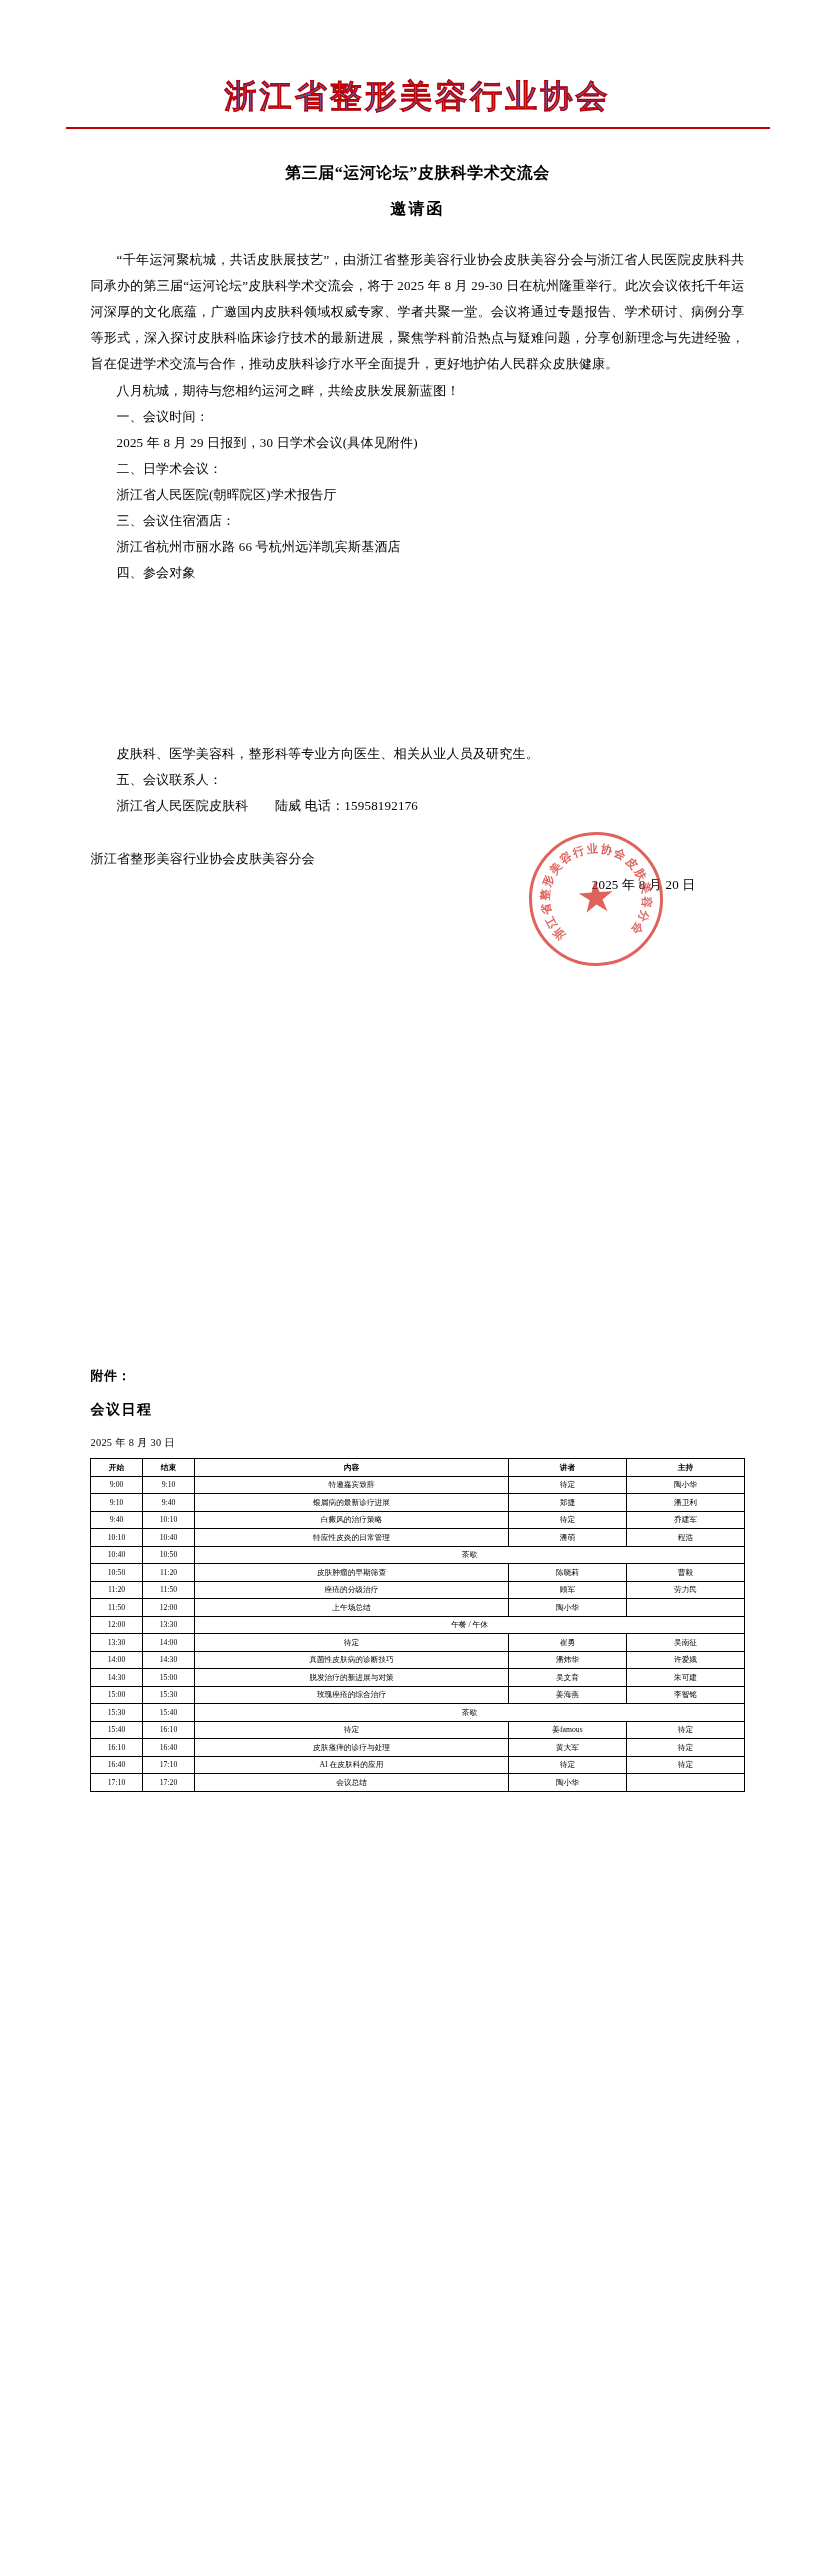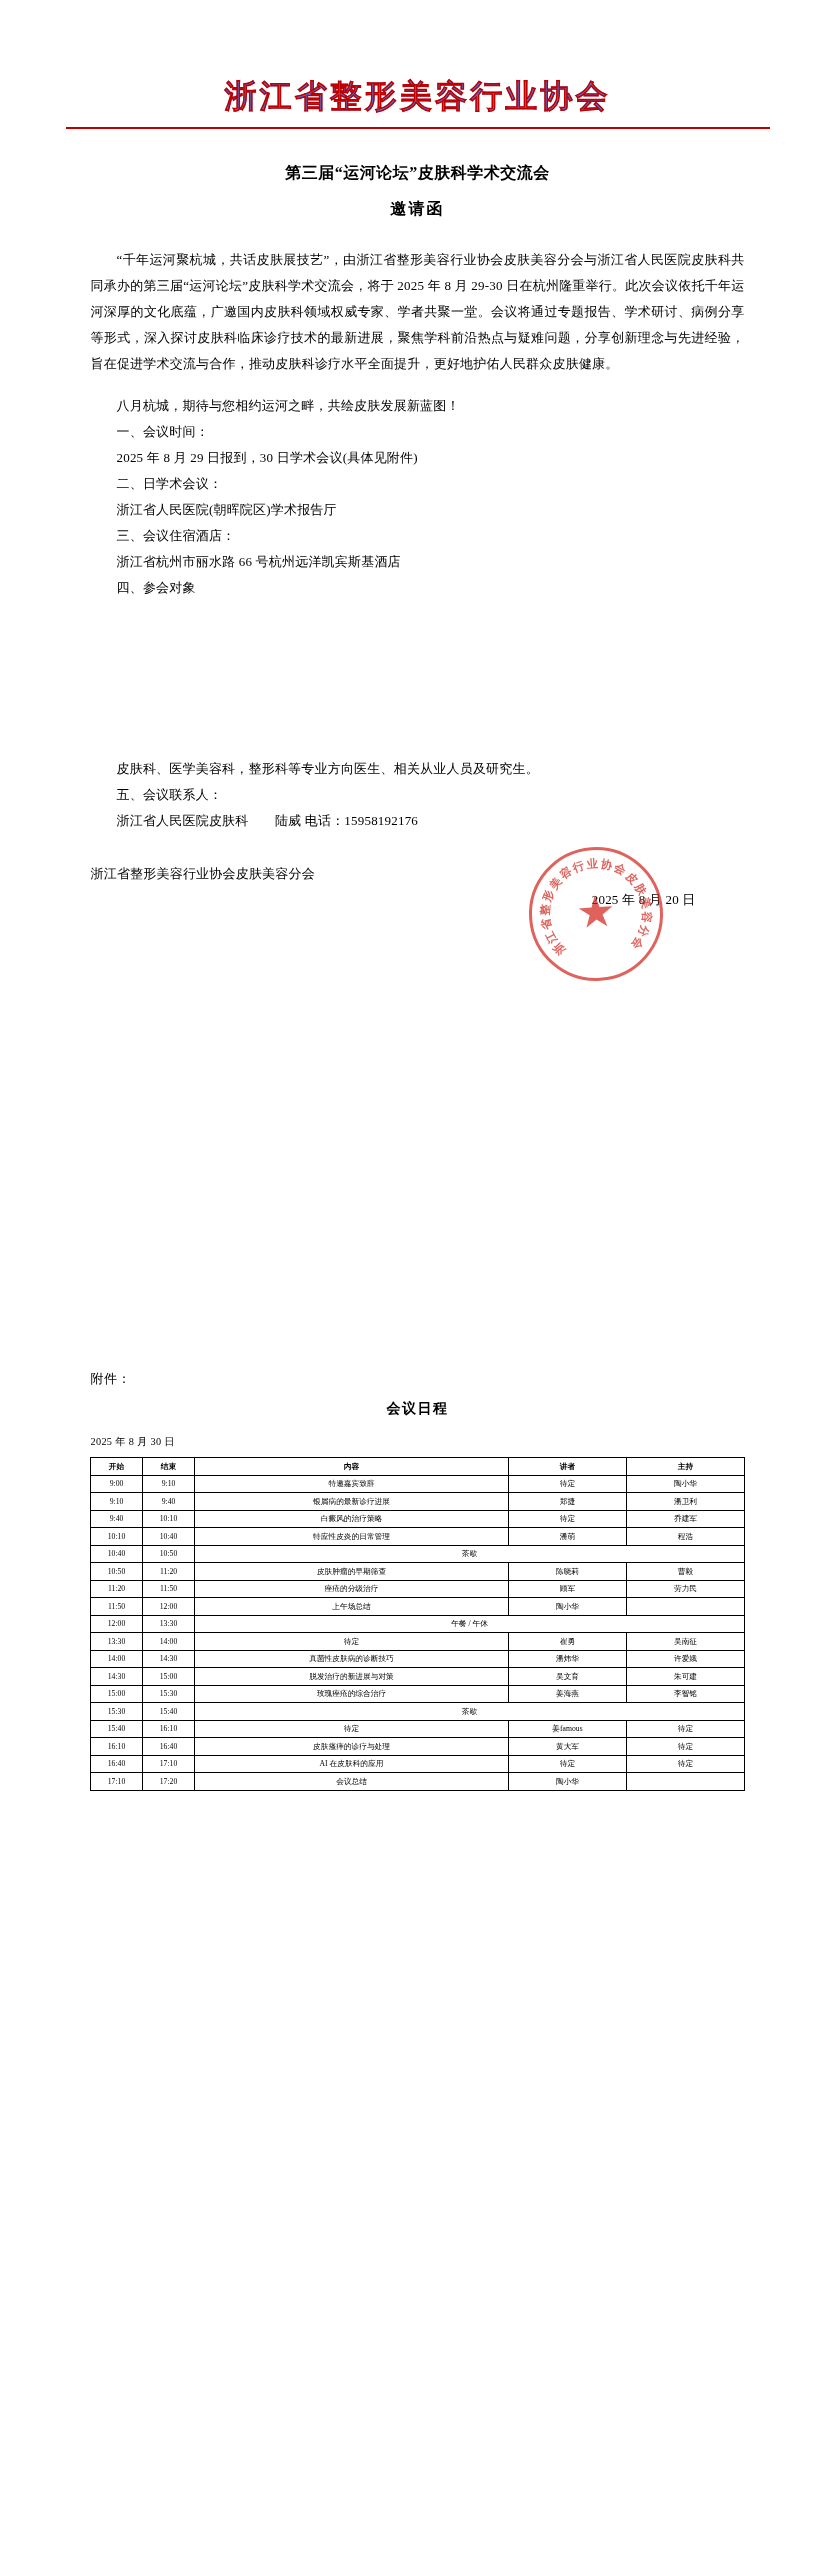--- a/index.html
+++ b/index.html
@@ -73,21 +73,21 @@
     font-size: 13px;
     line-height: 1.9;
     letter-spacing: 0.3px;
   }
   .para {
     font-size: 13px;
     line-height: 2.0;
     letter-spacing: 0.2px;
     text-align: justify;
     text-indent: 2em;
-    margin-top: 16px;
+    margin-top: 1px;
   }
   .line {
     font-size: 13px;
     line-height: 2.0;
     letter-spacing: 0.2px;
     text-indent: 2em;
   }
   .line-sub {
     font-size: 13px;
     line-height: 2.0;
@@ -156,29 +156,29 @@
     top: 50%;
     font-size: 11.3px;
     font-weight: bold;
     color: #d3281e;
     transform-origin: 0 0;
     white-space: nowrap;
   }
 
   
   .attach-label {
-    margin: 4px auto;
+    margin: 16px auto;
     width: 654px;
     font-size: 13px;
     letter-spacing: 0.5px;
+    font-weight: bold;
   }
   .agenda-title {
     margin: 12px auto 0 auto;
     width: 654px;
-    text-align: center;
     font-weight: bold;
     font-size: 14px;
     letter-spacing: 1.5px;
   }
   .agenda-date {
     margin: 17.5px auto 0 auto;
     width: 654px;
     font-size: 10.3px;
     letter-spacing: 0.3px;
   }

